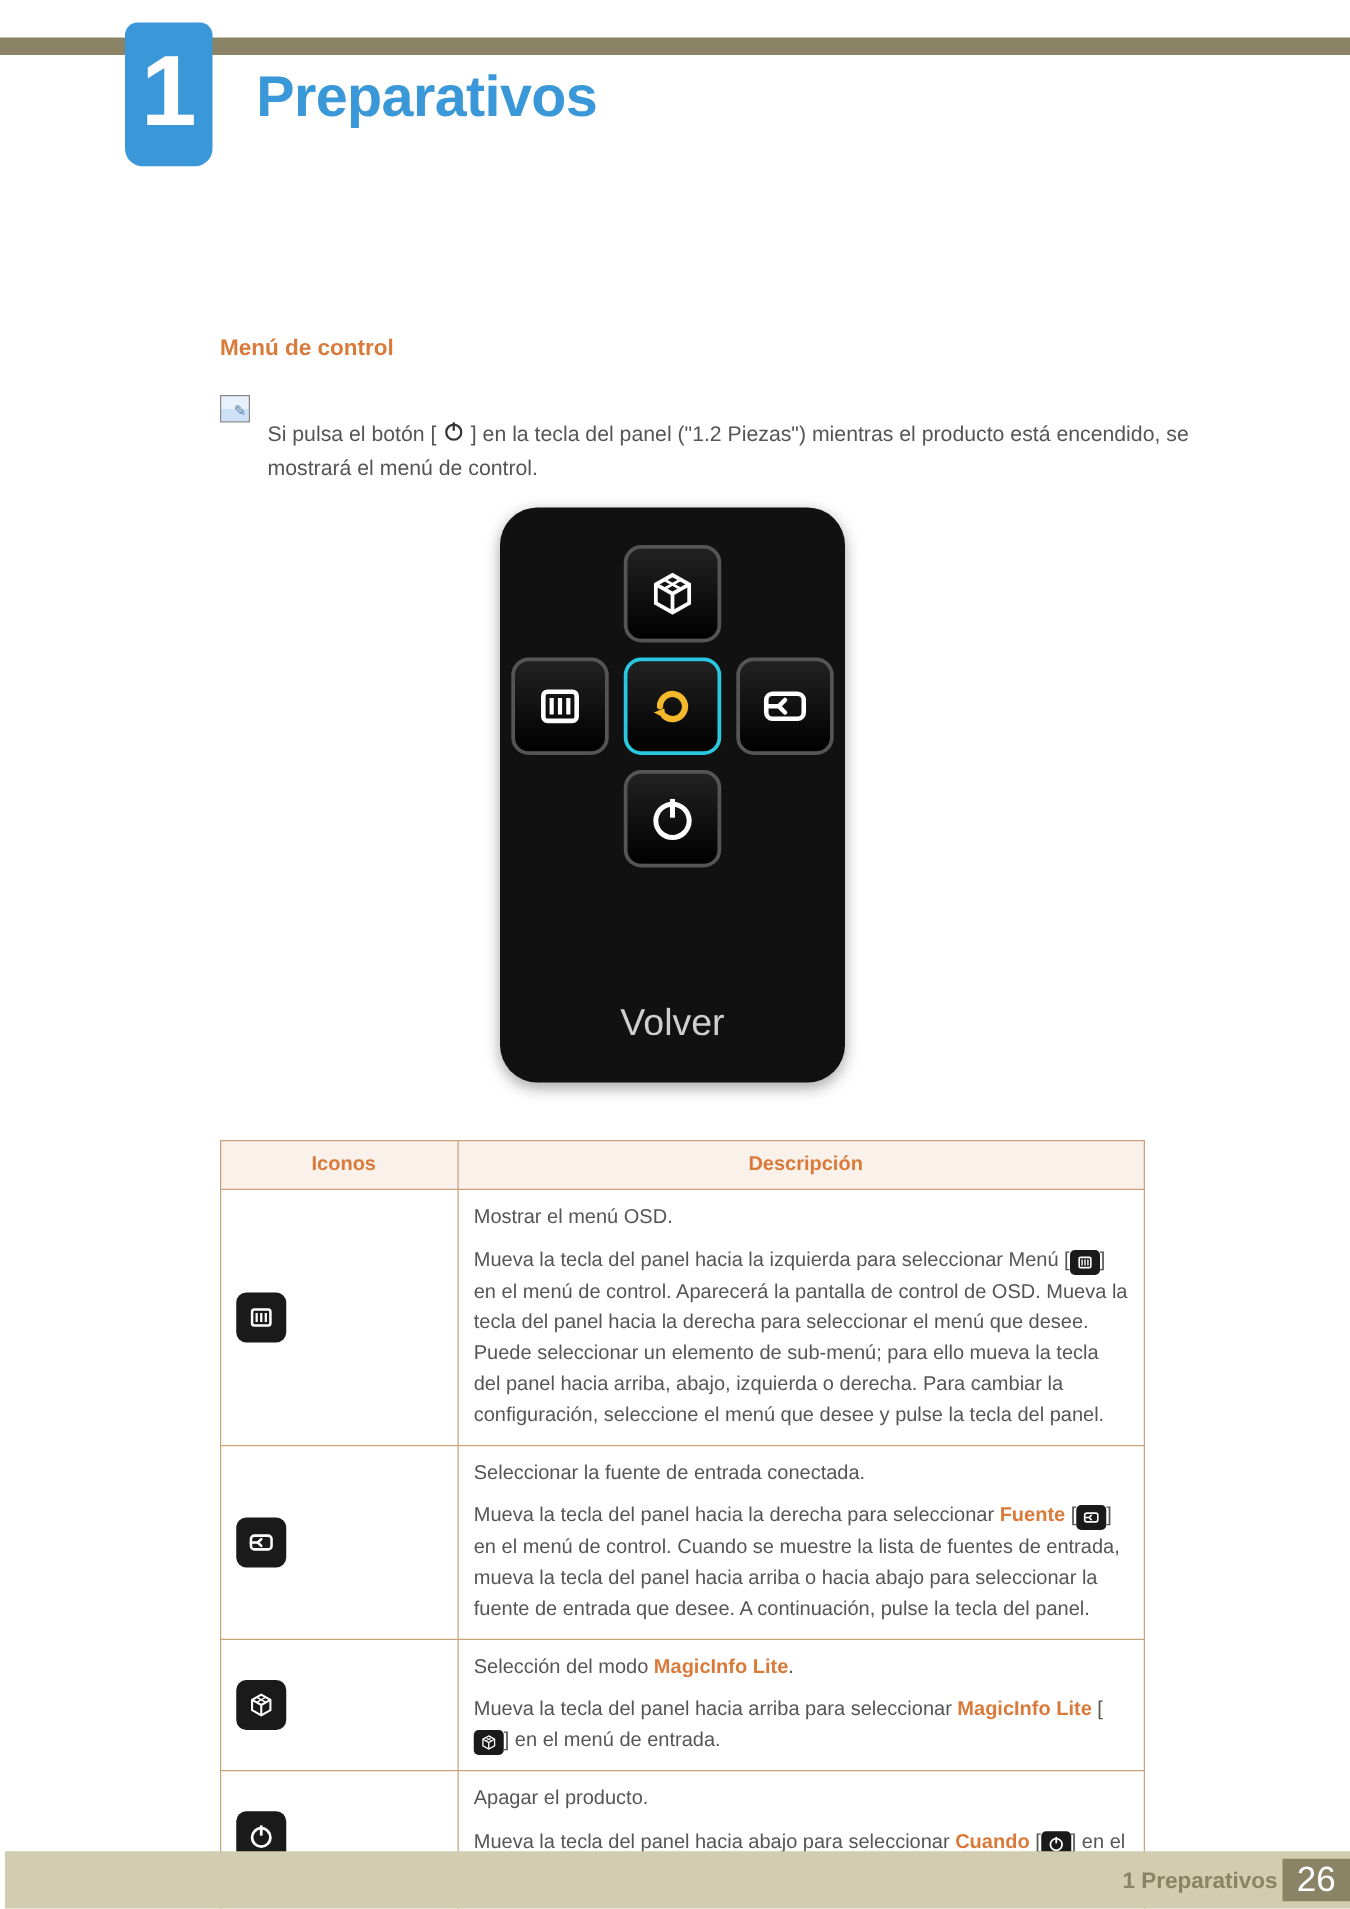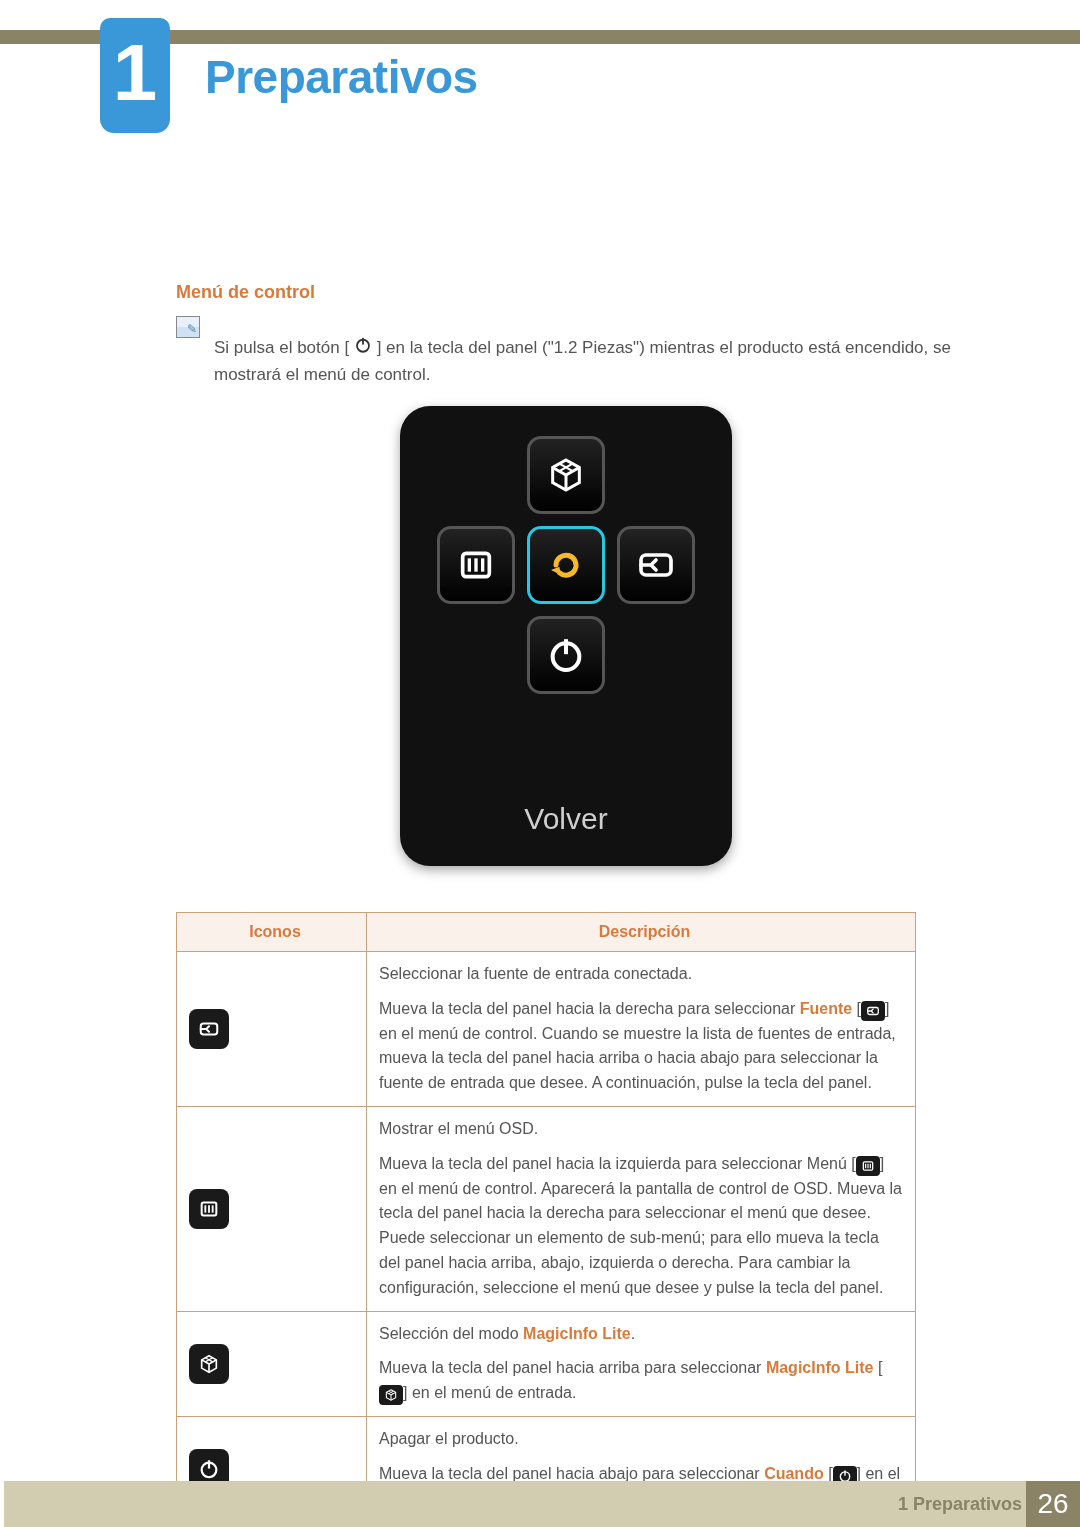--- a/index.html
+++ b/index.html
@@ -38,21 +38,21 @@
   .page-title {
     position: absolute;
     left: 205px; top: 50px;
     font-size: 46px;
     font-weight: 700;
     color: #3a98d8;
     letter-spacing: -0.5px;
   }
   .section-title {
     position: absolute;
-    left: 176px; top: 282px;
+    left: 176px; top: 268px;
     color: #d97a3a;
     font-weight: 700;
     font-size: 18px;
   }
   .note-icon {
     position: absolute;
     left: 176px; top: 316px;
     width: 24px; height: 22px;
     border: 1px solid #888;
     background: linear-gradient(#e8f0fb 50%, #cfe1f6 50%);
@@ -75,21 +75,21 @@
     display: inline-flex;
     width: 18px; height: 18px;
     vertical-align: -3px;
     justify-content: center;
     align-items: center;
   }
   
   .device {
     position: absolute;
     left: 400px; top: 406px;
-    width: 332px; height: 460px;
+    width: 276px; height: 460px;
     background: #111;
     border-radius: 30px;
     box-shadow: 0 4px 12px rgba(0,0,0,0.35);
     overflow: hidden;
   }
   .menu-area {
     position: absolute;
     top: 30px; left: 0; right: 0;
     display: flex;
     flex-direction: column;
@@ -166,21 +166,21 @@
     justify-content: flex-end;
     align-items: center;
   }
   .footer-label {
     color: #8a8365;
     font-weight: 700;
     font-size: 18px;
     margin-right: 4px;
   }
   .footer-page {
-    width: 54px; height: 46px;
+    width: 54px; height: 34px;
     background: #8a8365;
     color: #fff;
     font-size: 28px;
     font-weight: 400;
     display: flex;
     align-items: center;
     justify-content: center;
   }
   
   .sv { width: 40px; height: 40px; }
@@ -286,60 +286,60 @@
       <th>Iconos</th>
       <th>Descripción</th>
     </tr>
   </thead>
   <tbody>
 
     <tr>
       <td class="icon-cell">
         <span class="ibox">
           <svg class="sv-s" viewBox="0 0 24 24">
+              <use href="#ic-menu"></use>
+            </svg>
+        </span>
+      </td>
+      <td class="desc">
+        <p>Mostrar el menú OSD.</p>
+        <p>
+          <span>Mueva la tecla del panel hacia la izquierda para seleccionar Menú [</span><span class="ibox small">
+              <svg width="14" height="14" viewBox="0 0 24 24">
+                <use href="#ic-menu"></use>
+              </svg>
+            </span><span>] en el menú de control. Aparecerá la pantalla de control de OSD. Mueva la tecla del panel hacia la derecha para seleccionar el menú que desee. Puede seleccionar un elemento de sub-menú; para ello mueva la tecla del panel hacia arriba, abajo, izquierda o derecha. Para cambiar la configuración, seleccione el menú que desee y pulse la tecla del panel.</span>
+        </p>
+      </td>
+    </tr>
+
+    <tr>
+      <td class="icon-cell">
+        <span class="ibox">
+          <svg class="sv-s" viewBox="0 0 24 24">
               <use href="#ic-source"></use>
             </svg>
         </span>
       </td>
       <td class="desc">
         <p>Seleccionar la fuente de entrada conectada.</p>
         <p>
           <span>Mueva la tecla del panel hacia la derecha para seleccionar </span><span class="hl">Fuente</span><span> [</span><span class="ibox small">
               <svg width="14" height="14" viewBox="0 0 24 24">
                 <use href="#ic-source"></use>
               </svg>
             </span><span>] en el menú de control. Cuando se muestre la lista de fuentes de entrada, mueva la tecla del panel hacia arriba o hacia abajo para seleccionar la fuente de entrada que desee. A continuación, pulse la tecla del panel.</span>
         </p>
       </td>
     </tr>
 
     <tr>
       <td class="icon-cell">
         <span class="ibox">
           <svg class="sv-s" viewBox="0 0 24 24">
-              <use href="#ic-menu"></use>
-            </svg>
-        </span>
-      </td>
-      <td class="desc">
-        <p>Mostrar el menú OSD.</p>
-        <p>
-          <span>Mueva la tecla del panel hacia la izquierda para seleccionar Menú [</span><span class="ibox small">
-              <svg width="14" height="14" viewBox="0 0 24 24">
-                <use href="#ic-menu"></use>
-              </svg>
-            </span><span>] en el menú de control. Aparecerá la pantalla de control de OSD. Mueva la tecla del panel hacia la derecha para seleccionar el menú que desee. Puede seleccionar un elemento de sub-menú; para ello mueva la tecla del panel hacia arriba, abajo, izquierda o derecha. Para cambiar la configuración, seleccione el menú que desee y pulse la tecla del panel.</span>
-        </p>
-      </td>
-    </tr>
-
-    <tr>
-      <td class="icon-cell">
-        <span class="ibox">
-          <svg class="sv-s" viewBox="0 0 24 24">
               <use href="#ic-cube"></use>
             </svg>
         </span>
       </td>
       <td class="desc">
         <p>
           <span>Selección del modo </span><span class="hl">MagicInfo Lite</span><span>.</span>
         </p>
         <p>
           <span>Mueva la tecla del panel hacia arriba para seleccionar </span><span class="hl">MagicInfo Lite</span><span> [</span><span class="ibox small">

